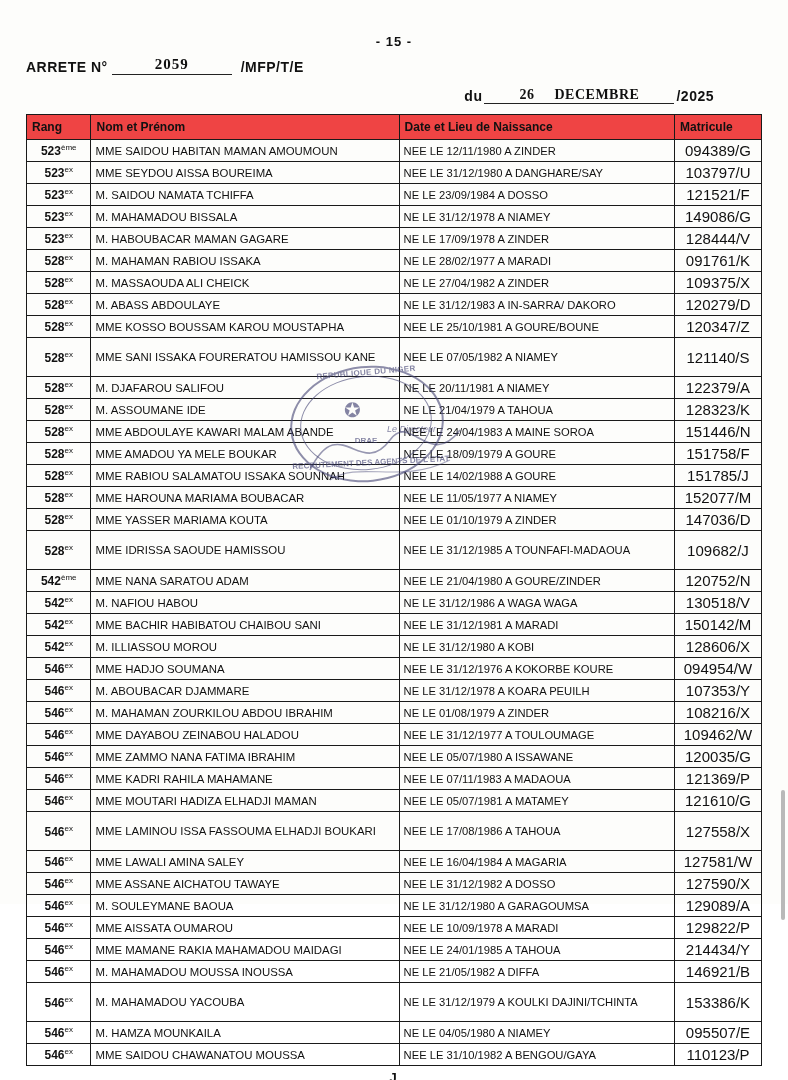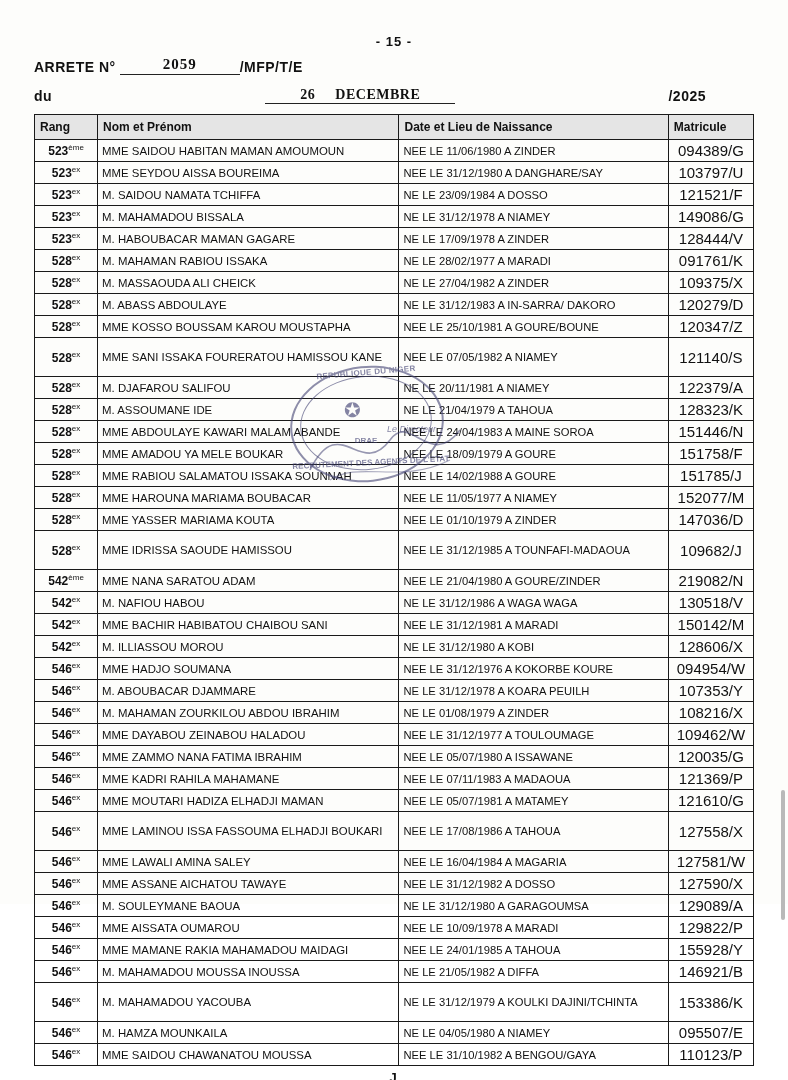--- a/index.html
+++ b/index.html
@@ -14,21 +14,21 @@
     color: #111;
     position: relative;
     overflow: hidden;
   }
   .page {
     position: relative;
     width: 788px;
     height: 904px;
     background: #fdfdfb;
     box-sizing: border-box;
-    padding: 0 34px;
+    padding: 0 26px;
   }
   
   .page-number {
     text-align: center;
     font-size: 13px;
     font-weight: bold;
     letter-spacing: 1px;
     padding-top: 34px;
   }
   .arrete-line {
@@ -48,25 +48,25 @@
     position: relative;
     font-family: "Liberation Serif", serif;
     font-weight: bold;
     font-size: 15px;
   }
   .arrete-line .num-slot .stamped {
     letter-spacing: 1px;
     position: relative;
     top: -1px;
   }
-  .arrete-line .suffix { margin-left: 0; }
+  .arrete-line .suffix { margin-left: 9px; }
 
   .du-line {
     display: flex;
-    justify-content: space-between;
+    justify-content: flex-end;
     align-items: flex-end;
     font-size: 14px;
     font-weight: bold;
     margin-top: 12px;
     padding-right: 48px;
     letter-spacing: .5px;
   }
   .du-line .du-lbl { margin-right: 2px; }
   .du-line .date-slot {
     min-width: 190px;
@@ -87,21 +87,21 @@
     margin-top: 10px;
     table-layout: fixed;
     font-size: 11.3px;
   }
   table.roster th, table.roster td {
     border: 1px solid #1a1a1a;
     padding: 2px 4px;
     vertical-align: middle;
   }
   table.roster thead th {
-    background: #e5e5e5;
+    background: #ef4444;
     font-size: 12px;
     font-weight: bold;
     text-align: left;
     padding: 3px 5px;
     height: 18px;
   }
   th.c-rang, td.c-rang { width: 52px; text-align: center; }
   th.c-nom,  td.c-nom  { width: 290px; }
   th.c-nais, td.c-nais { width: 258px; }
   th.c-mat,  td.c-mat  { width: 74px; text-align: center; }
@@ -253,21 +253,21 @@
         <th class="c-rang">Rang</th>
         <th class="c-nom">Nom et Prénom</th>
         <th class="c-nais">Date et Lieu de Naissance</th>
         <th class="c-mat">Matricule</th>
       </tr>
     </thead>
     <tbody id="roster-body">
         <tr>
           <td class="c-rang"><span>523</span><sup>ème</sup></td>
           <td class="c-nom">MME SAIDOU HABITAN MAMAN AMOUMOUN</td>
-          <td class="c-nais">NEE LE 11/06/1980 A ZINDER</td>
+          <td class="c-nais">NEE LE 12/11/1980 A ZINDER</td>
           <td class="c-mat">094389/G</td>
         </tr>
         <tr>
           <td class="c-rang"><span>523</span><sup>ex</sup></td>
           <td class="c-nom">MME SEYDOU AISSA BOUREIMA</td>
           <td class="c-nais">NEE LE 31/12/1980 A DANGHARE/SAY</td>
           <td class="c-mat">103797/U</td>
         </tr>
         <tr>
           <td class="c-rang"><span>523</span><sup>ex</sup></td>
@@ -362,21 +362,21 @@
         <tr class="row-tall">
           <td class="c-rang"><span>528</span><sup>ex</sup></td>
           <td class="c-nom">MME IDRISSA SAOUDE HAMISSOU</td>
           <td class="c-nais">NEE LE 31/12/1985 A TOUNFAFI-MADAOUA</td>
           <td class="c-mat">109682/J</td>
         </tr>
         <tr>
           <td class="c-rang"><span>542</span><sup>ème</sup></td>
           <td class="c-nom">MME NANA SARATOU ADAM</td>
           <td class="c-nais">NEE LE 21/04/1980 A GOURE/ZINDER</td>
-          <td class="c-mat">219082/N</td>
+          <td class="c-mat">120752/N</td>
         </tr>
         <tr>
           <td class="c-rang"><span>542</span><sup>ex</sup></td>
           <td class="c-nom">M. NAFIOU HABOU</td>
           <td class="c-nais">NE LE 31/12/1986 A WAGA WAGA</td>
           <td class="c-mat">130518/V</td>
         </tr>
         <tr>
           <td class="c-rang"><span>542</span><sup>ex</sup></td>
           <td class="c-nom">MME  BACHIR HABIBATOU CHAIBOU SANI</td>
@@ -458,21 +458,21 @@
         <tr>
           <td class="c-rang"><span>546</span><sup>ex</sup></td>
           <td class="c-nom">MME AISSATA OUMAROU</td>
           <td class="c-nais">NEE LE 10/09/1978 A MARADI</td>
           <td class="c-mat">129822/P</td>
         </tr>
         <tr>
           <td class="c-rang"><span>546</span><sup>ex</sup></td>
           <td class="c-nom">MME MAMANE RAKIA MAHAMADOU MAIDAGI</td>
           <td class="c-nais">NEE LE 24/01/1985 A TAHOUA</td>
-          <td class="c-mat">155928/Y</td>
+          <td class="c-mat">214434/Y</td>
         </tr>
         <tr>
           <td class="c-rang"><span>546</span><sup>ex</sup></td>
           <td class="c-nom">M. MAHAMADOU MOUSSA INOUSSA</td>
           <td class="c-nais">NE LE 21/05/1982 A DIFFA</td>
           <td class="c-mat">146921/B</td>
         </tr>
         <tr class="row-tall">
           <td class="c-rang"><span>546</span><sup>ex</sup></td>
           <td class="c-nom">M.  MAHAMADOU YACOUBA</td>

